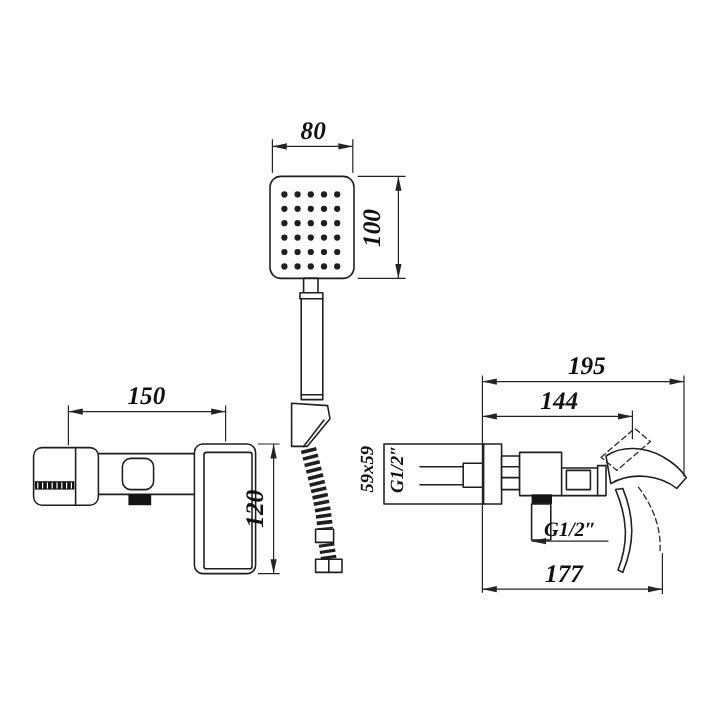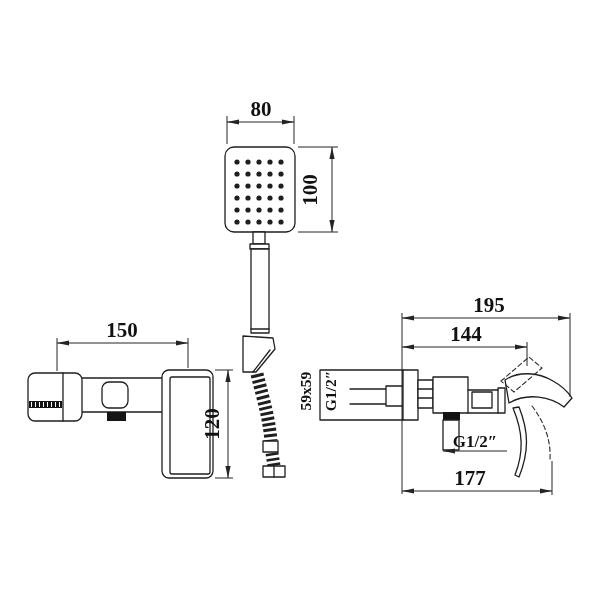--- a/index.html
+++ b/index.html
@@ -1,17 +1,17 @@
 <!DOCTYPE html>
 <html><head>
 <meta charset="utf-8">
 <style>
   html,body{margin:0;padding:0;background:#fff;}
   .stage{position:relative;width:600px;height:532px;background:#ffffff;overflow:hidden;
-         font-family:"Liberation Serif", serif;}
+         font-family:"Liberation Serif", serif;font-style:italic;}
   svg{display:block;}
   .ln   {stroke:#1f1f1f;stroke-width:1.3;fill:none;stroke-linecap:round;stroke-linejoin:round;}
   .lnf  {stroke:#1f1f1f;stroke-width:1.3;fill:#ffffff;stroke-linejoin:round;}
   .fill {fill:#141414;stroke:none;}
   .dim  {stroke:#242424;stroke-width:1;fill:none;}
   .dash {stroke:#2a2a2a;stroke-width:1.1;fill:none;stroke-dasharray:4.5 3;stroke-linecap:round;}
   .hose {stroke:#1f1f1f;fill:none;}
   .txt  {font-weight:bold;fill:#111;font-size:21px;}
   .txt-sm{font-weight:bold;fill:#111;font-size:15.5px;}
   text{font-family:"Liberation Serif", serif;}

